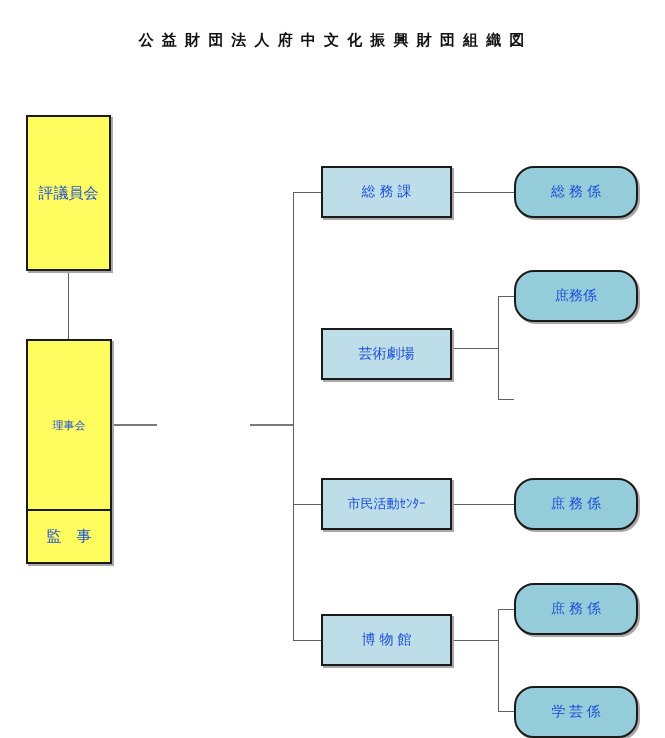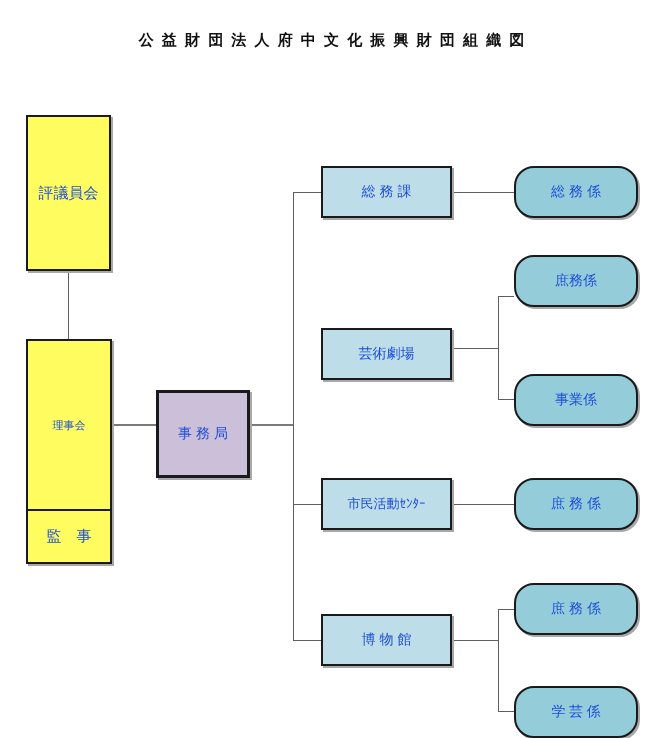--- a/index.html
+++ b/index.html
@@ -51,21 +51,21 @@
   .n-board        { left: 26px;  top: 321px; width: 86px;  height: 172px; font-size: 11px; }
   .n-auditor      { left: 26px;  top: 491px; width: 86px;  height: 55px;  font-size: 15px; }
   .n-secretariat  { left: 156px; top: 372px; width: 94px;  height: 88px;  border-width: 3px; }
 
   .n-somuka       { left: 321px; top: 148px; width: 131px; height: 52px; }
   .n-geijutsu     { left: 321px; top: 310px; width: 131px; height: 52px; }
   .n-shimin       { left: 321px; top: 460px; width: 131px; height: 52px; font-size: 13px; }
   .n-hakubutsukan { left: 321px; top: 596px; width: 131px; height: 52px; }
 
   .n-somugakari   { left: 514px; top: 148px; width: 124px; height: 52px; }
-  .n-shomu1       { left: 514px; top: 237px; width: 124px; height: 52px; }
+  .n-shomu1       { left: 514px; top: 252px; width: 124px; height: 52px; }
   .n-jigyo        { left: 514px; top: 356px; width: 124px; height: 52px; }
   .n-shomu2       { left: 514px; top: 460px; width: 124px; height: 52px; }
   .n-shomu3       { left: 514px; top: 565px; width: 124px; height: 52px; }
   .n-gakugei      { left: 514px; top: 668px; width: 124px; height: 52px; font-family: Liberation Serif, serif; }
 
   .line {
     position: absolute;
     background: var(--connector, #5f5f5f);
   }
   .line.thick { background: var(--connector-thick, #7a7a7a); }
@@ -110,27 +110,25 @@
   <div class="line ln-trunk-hakubutsukan"></div>
   <div class="line ln-hakubutsukan-bracket"></div>
   <div class="line ln-bracket4"></div>
   <div class="line ln-bracket4-shomu"></div>
   <div class="line ln-bracket4-gakugei"></div>
 
   <div class="node fill-governance n-councilors">評議員会</div>
   <div class="node fill-governance n-board">理事会</div>
   <div class="node fill-governance n-auditor">監　事</div>
 
-  <div class="node fill-secretariat n-secretariat">事 務 局</div>
 
   <div class="node fill-division n-somuka">総 務 課</div>
   <div class="node fill-division n-geijutsu">芸術劇場</div>
   <div class="node fill-division n-shimin">市民活動ｾﾝﾀｰ</div>
   <div class="node fill-division n-hakubutsukan">博 物 館</div>
 
   <div class="node fill-section n-somugakari">総 務 係</div>
   <div class="node fill-section n-shomu1">庶務係</div>
-  <div class="node fill-section n-jigyo">事業係</div>
   <div class="node fill-section n-shomu2">庶 務 係</div>
   <div class="node fill-section n-shomu3">庶 務 係</div>
   <div class="node fill-section n-gakugei">学 芸 係</div>
 
 </div>
 
 </body></html>

